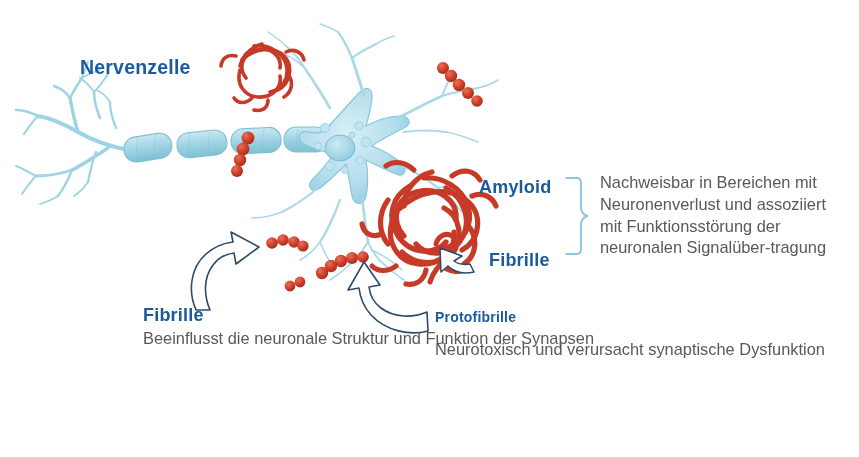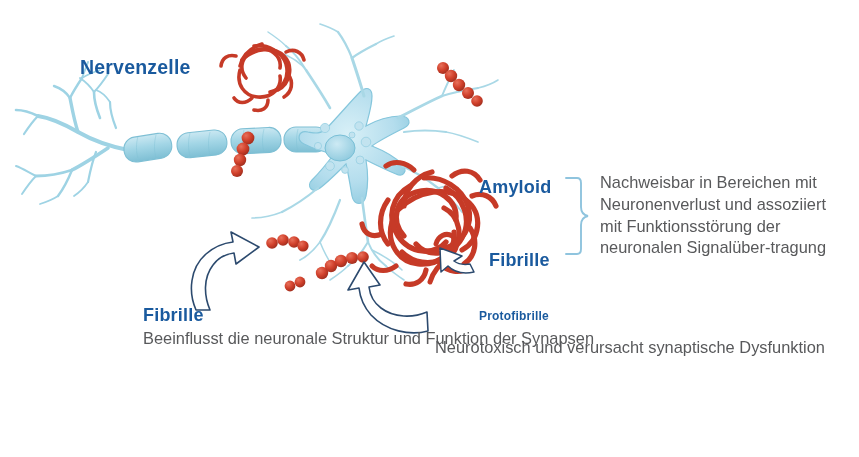--- a/index.html
+++ b/index.html
@@ -21,21 +21,21 @@
   #nervenzelle{left:44px;top:56px;font-size:19.5px;margin-left:36px;}
   #amyloid{left:479px;top:176px;font-size:18px;line-height:1.27;}
   #fibrille{left:489px;top:250px;font-size:18px;}
   #brace-text{
     left:600px;top:172px;font-size:16.4px;width:250px;white-space:normal;
   }
   #oligomer-wrap{left:143px;top:305px;}
   #oligomer-head{font-size:18px;}
   #oligomer-body{font-size:16.4px;margin-top:2px;}
   #proto-wrap{left:435px;top:309px;}
-  #proto-head{font-size:12px;margin-left:44px;}
+  #proto-head{font-size:14px;}
   #proto-body{font-size:16.4px;margin-top:14px;text-align:right;}
   #footnote{
     left:8px;top:424px;font-size:10.6px;color:#58595b;letter-spacing:.1px;
   }
   #footnote i{font-style:italic;}
 </style>
 </head>
 <body>
 
 <div id="figure">

